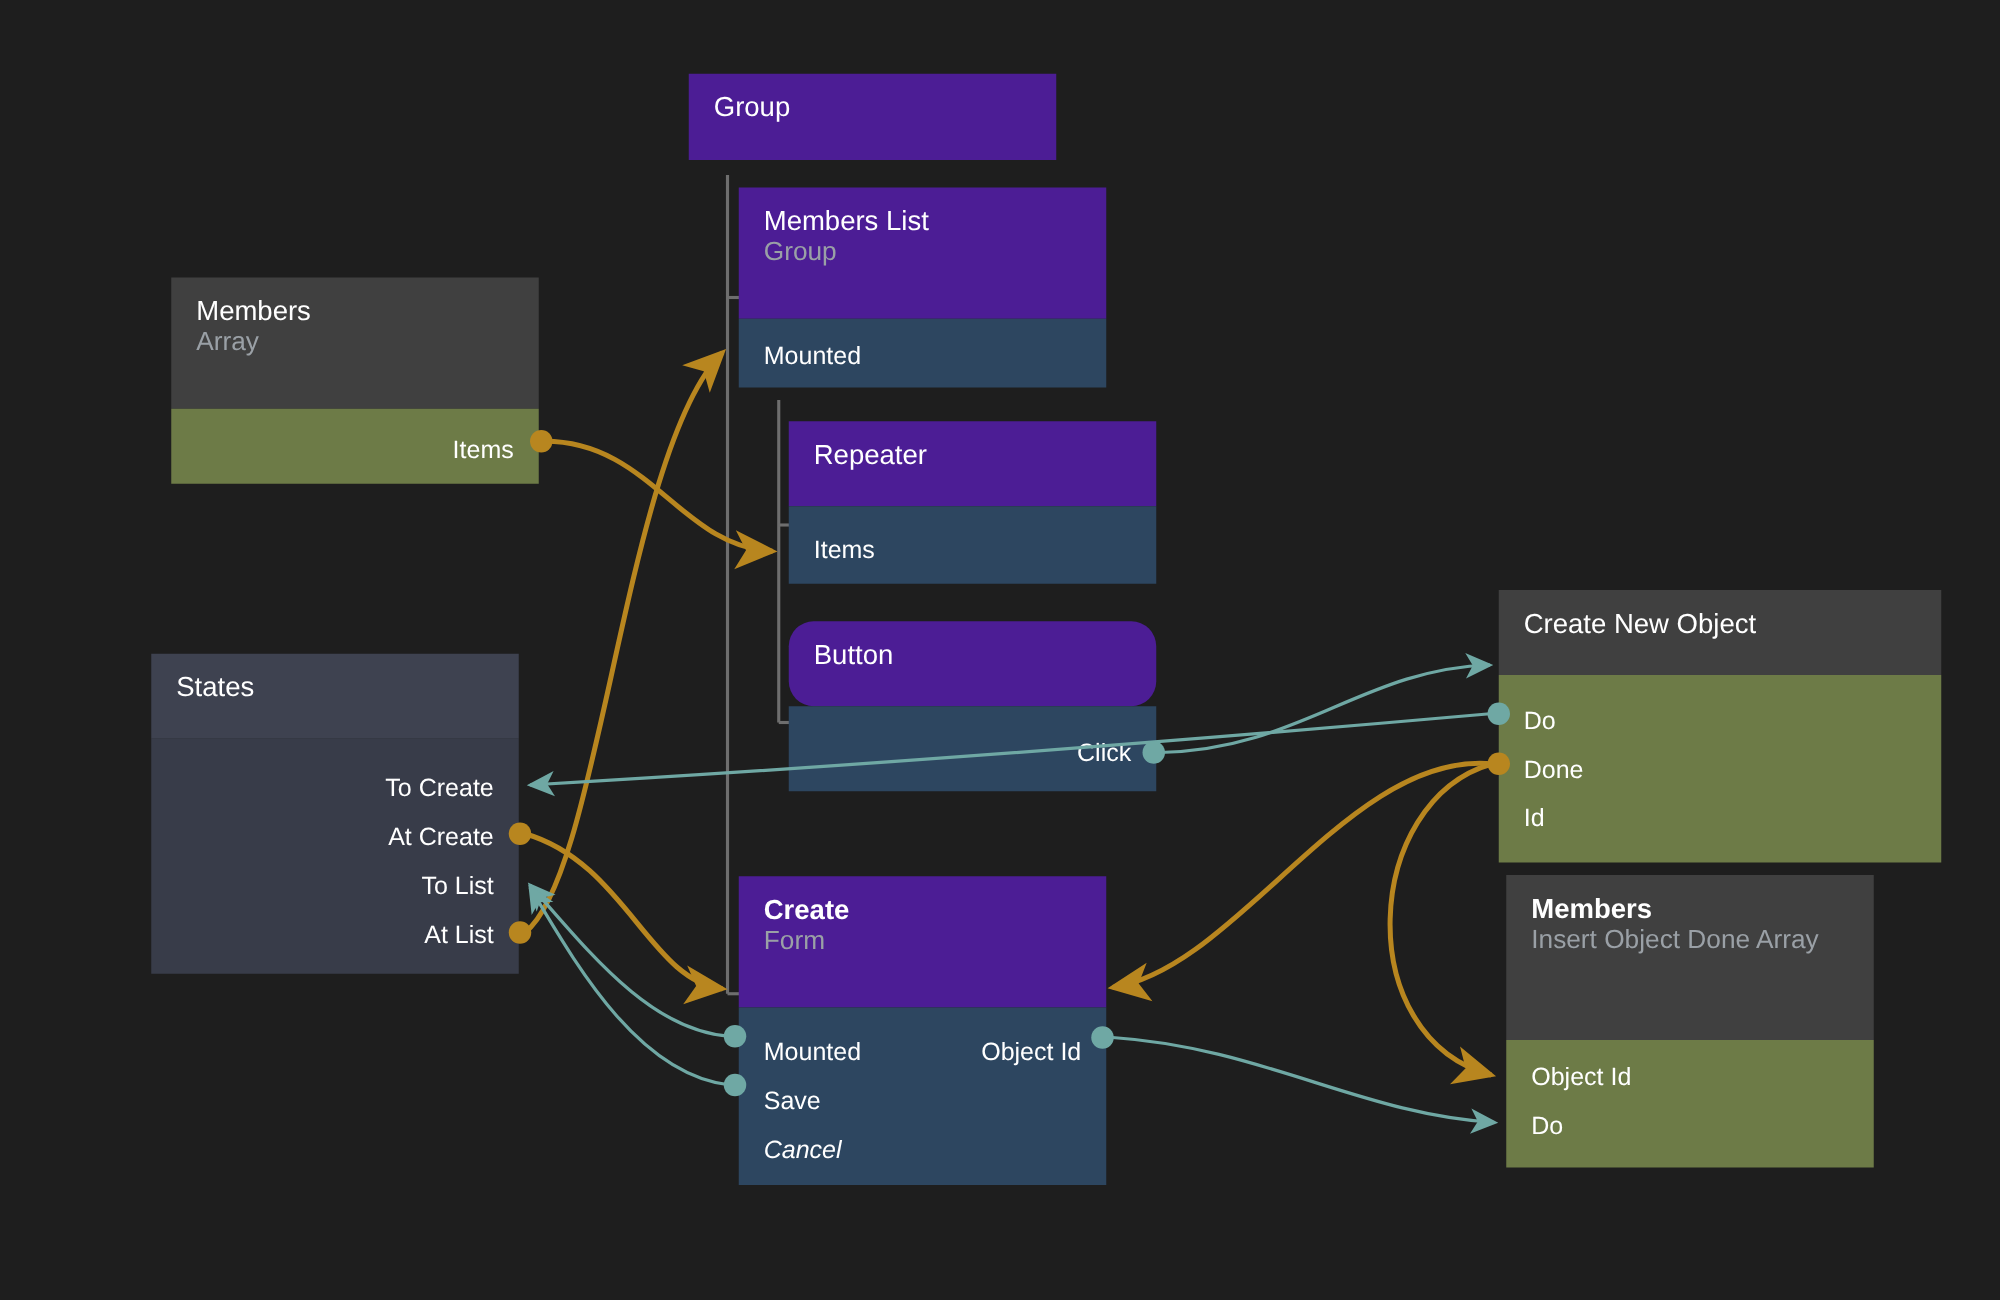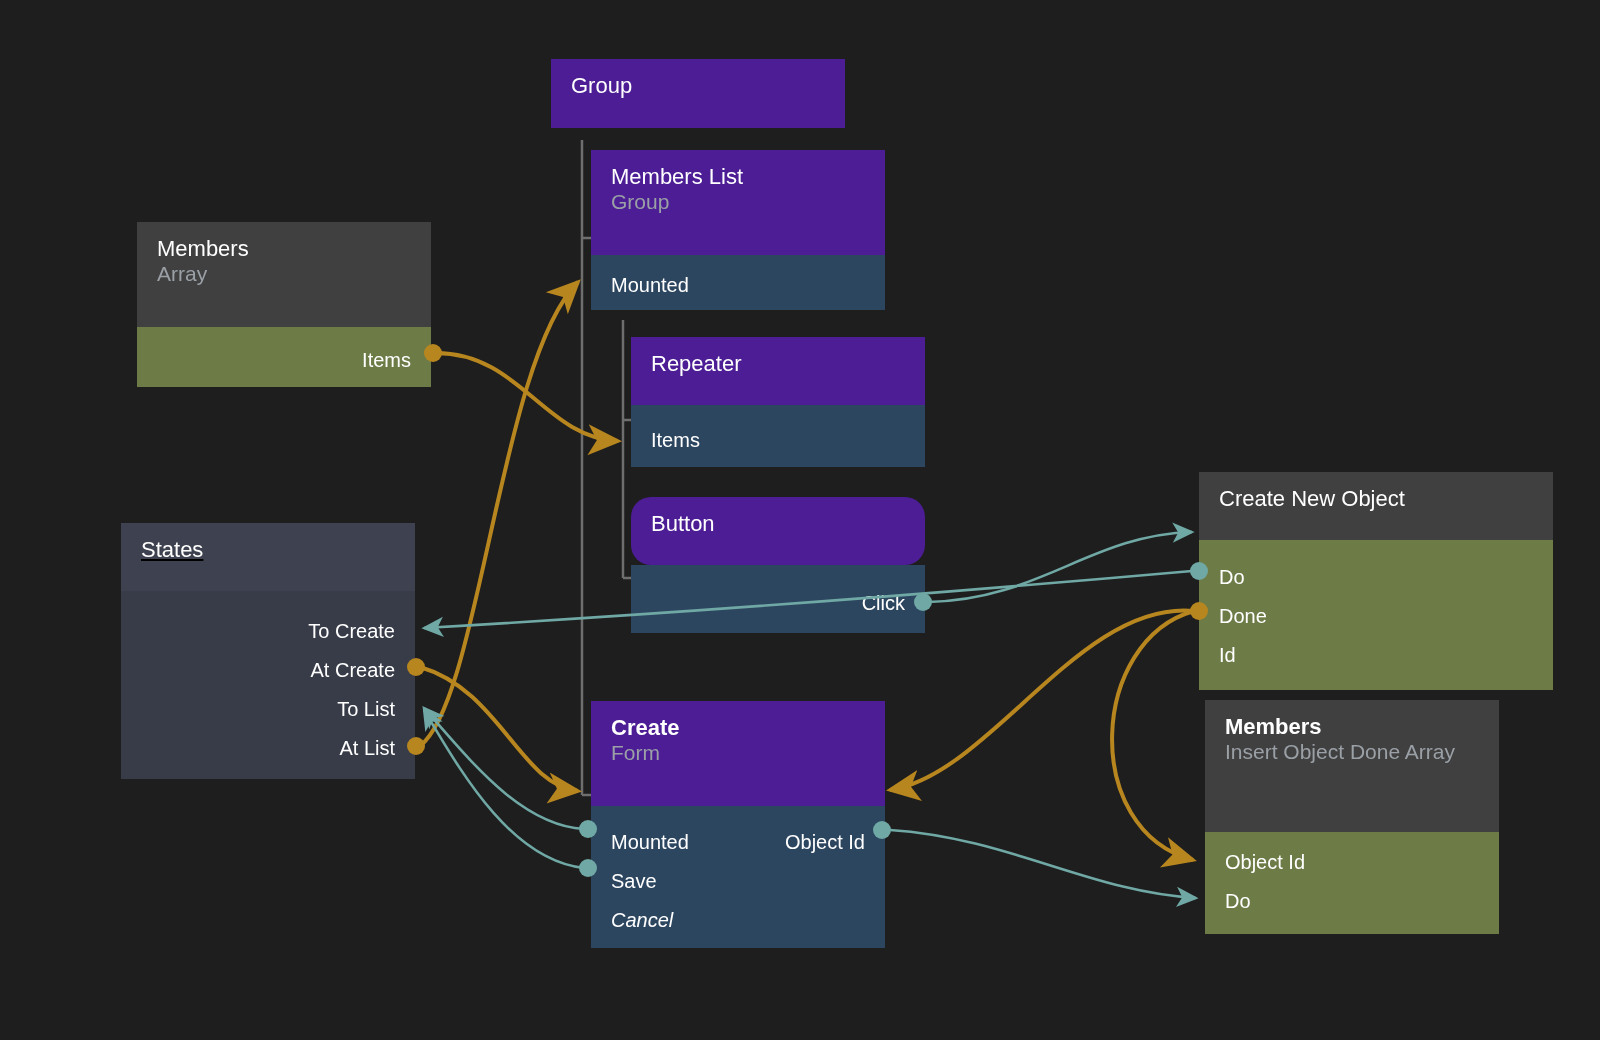--- a/index.html
+++ b/index.html
@@ -100,21 +100,21 @@
     <div class="hdr" style="height:105px;">
       <div class="title">Members</div>
       <div class="subtitle">Array</div>
     </div>
     <div class="body" style="height:60px;">
       <div class="port out" style="top:23px;">Items</div>
     </div>
   </div>
 
   <div class="node n-dark" style="left:121px;top:523px;width:294px;">
-    <div class="hdr" style="height:68px;text-decoration:underline;">
+    <div class="hdr" style="height:68px;">
       <div class="title">States</div>
     </div>
     <div class="body" style="height:188px;padding-left:28px;">
       <div class="port out" style="top:30px;">To Create</div>
       <div class="port out" style="top:69px;">At Create</div>
       <div class="port out" style="top:108px;">To List</div>
       <div class="port out" style="top:147px;">At List</div>
     </div>
   </div>
 

